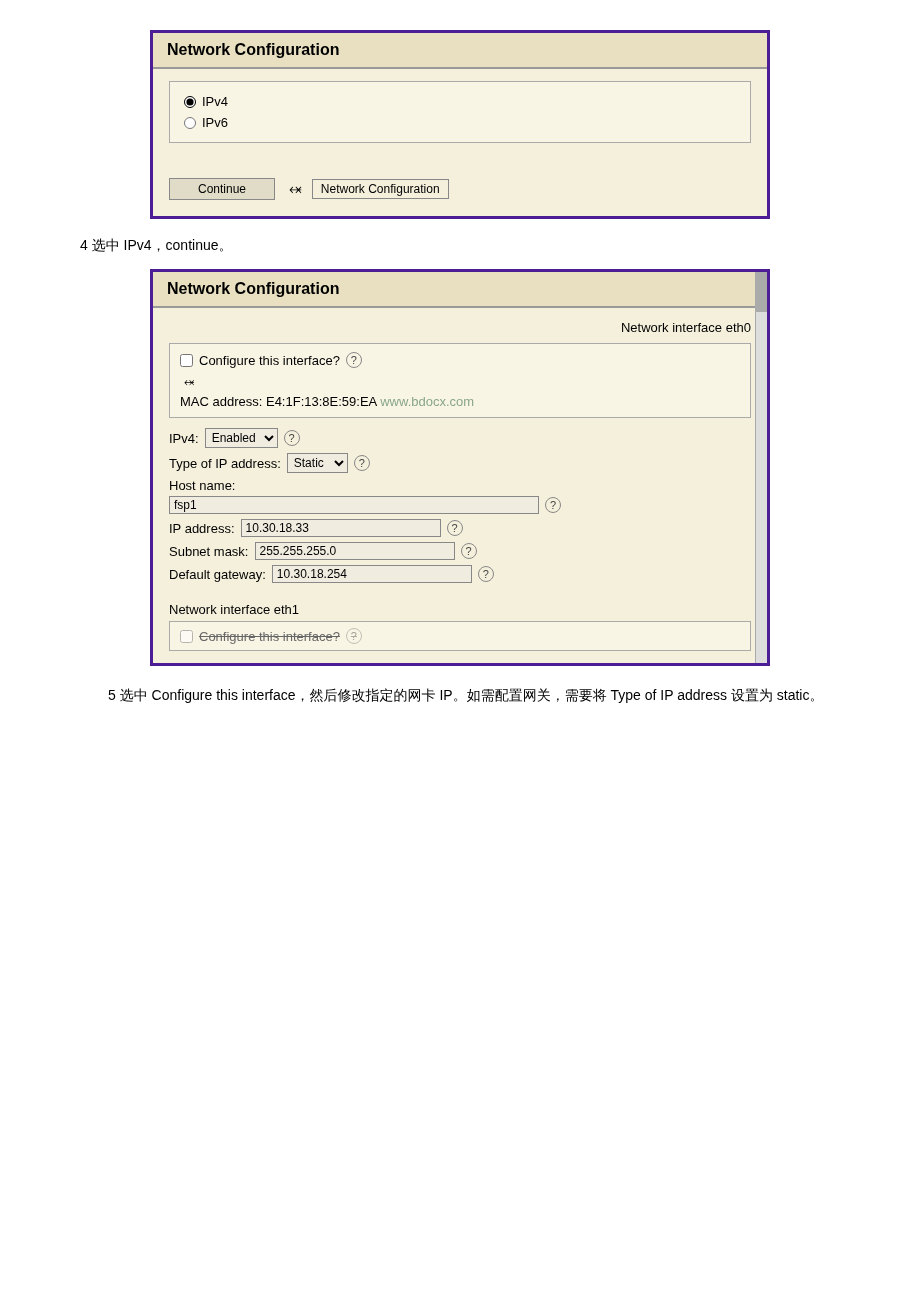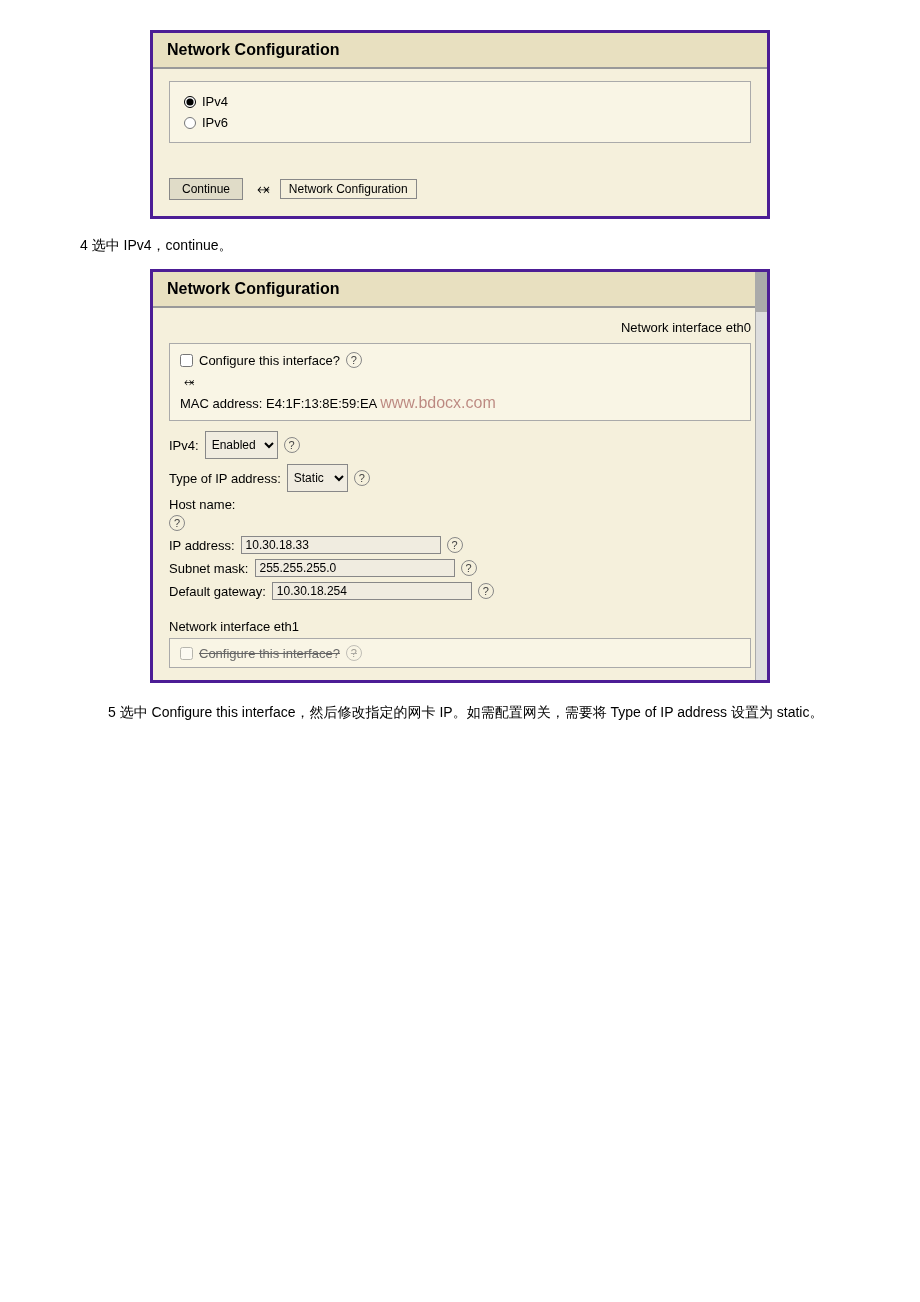--- a/index.html
+++ b/index.html
@@ -70,21 +70,21 @@
       align-items: center;
       gap: 10px;
       margin-top: 6px;
       padding: 8px 0 4px 0;
       flex-wrap: wrap;
     }
 
     .btn {
       border: 1px solid #888;
       background: #e0dcc8;
-      padding: 3px 12px;
+      padding: 3px 28px;
       font-size: 12px;
       cursor: pointer;
     }
 
     .cursor-arrow {
       font-size: 16px;
       margin-left: 4px;
     }
 
     .tooltip-label {
@@ -122,41 +122,41 @@
       margin-bottom: 6px;
     }
 
     .mac-row {
       font-size: 13px;
       margin-top: 4px;
       position: relative;
     }
 
     .watermark {
-      color: #7f1d1d;
-      font-size: 16px;
+      color: #14532d;
+      font-size: 13px;
       opacity: 0.5;
       display: inline;
     }
 
     .field-row {
       display: flex;
       align-items: center;
       gap: 6px;
       margin-bottom: 5px;
       font-size: 13px;
       flex-wrap: wrap;
     }
 
     .field-select {
       border: 1px solid #888;
       background: #f0ece0;
       padding: 1px 2px;
       font-size: 12px;
-      height: 28px;
+      height: 20px;
     }
 
     .field-input {
       border: 1px solid #888;
       background: #f0ece0;
       padding: 2px 4px;
       font-size: 12px;
       height: 18px;
       min-width: 200px;
     }
@@ -305,20 +305,21 @@
       <span>Type of IP address:</span>
       <select class="field-select">
         <option>Static</option>
         <option>DHCP</option>
       </select>
       <span class="help-icon">?</span>
     </div>
 
     <div class="host-label">Host name:</div>
     <div class="host-input-row">
+      <input type="text" class="field-input-full" value="fsp1" style="">
       <span class="help-icon">?</span>
     </div>
 
     <div class="field-row">
       <span>IP address:</span>
       <input type="text" class="field-input" value="10.30.18.33" style="">
       <span class="help-icon">?</span>
     </div>
 
     <div class="field-row">

